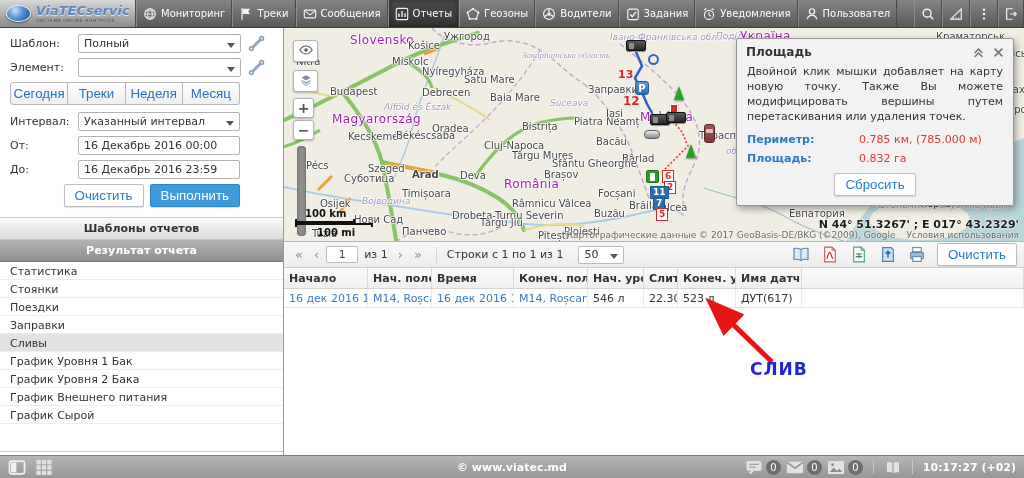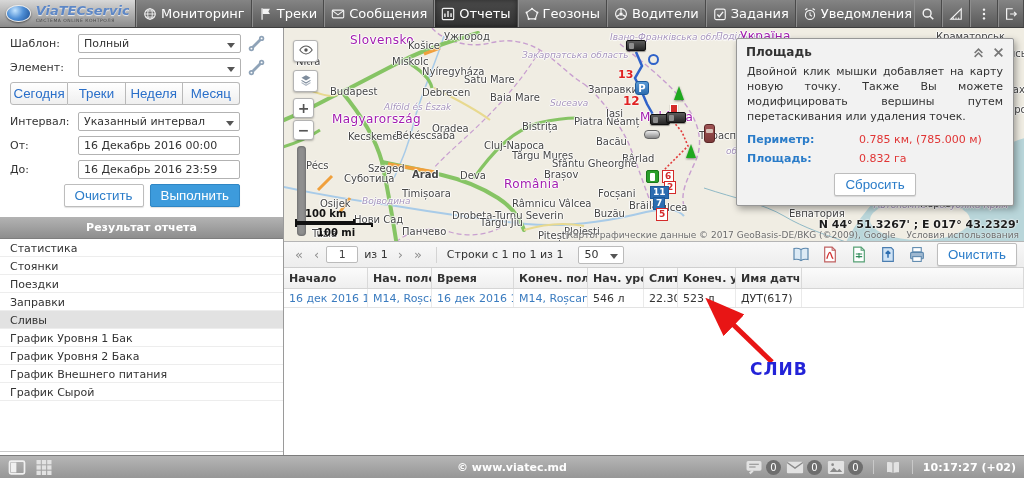--- a/index.html
+++ b/index.html
@@ -17,21 +17,21 @@
  border:1px solid #ececec;box-shadow:0 1px 2px rgba(0,0,0,.5)}
 .logo-txt{display:flex;flex-direction:column;line-height:1;overflow:hidden}
 .logo-title{font-size:13px;font-weight:bold;font-style:italic;color:#5d87c6;text-shadow:0 1px 1px #eee;white-space:nowrap}
 .logo-sub{font-size:4.5px;color:#474747;letter-spacing:.5px;margin-top:2px;white-space:nowrap}
 .nav{display:flex;flex:1;align-items:stretch;overflow:hidden}
 .nav-item{display:flex;align-items:center;gap:4px;padding:0 6px;color:#fff;cursor:pointer;
  border-left:1px solid #8d8d8d;border-right:1px solid #4a4a4a;white-space:nowrap}
 .nav-item.active{background:linear-gradient(#4a4a4a,#333);box-shadow:inset 0 0 5px rgba(0,0,0,.45)}
 .ic{width:14px;height:14px;display:inline-flex;color:#f3f3f3;flex:0 0 14px}
 .ic svg{width:100%;height:100%}
-.nav-label{font-size:13px}
+.nav-label{font-size:10px}
 .tools{display:flex;align-items:stretch;flex:0 0 auto}
 .tool-btn{width:28px;display:flex;align-items:center;justify-content:center;color:#f3f3f3;
  cursor:pointer;border-left:1px solid #8d8d8d;border-right:1px solid #4a4a4a}
 .tool-btn svg{width:14px;height:14px}
 .tool-btn.exit-button{width:26px}
 
 
 .mid{flex:1;display:flex;min-height:0}
 .sidebar{width:284px;flex:0 0 284px;border-right:1px solid #9a9a9a;background:#fff;
  display:flex;flex-direction:column}
@@ -360,20 +360,21 @@
           <span class="flabel">До:</span>
           <div class="tinput">
             <span>16 Декабрь 2016 23:59</span>
           </div>
         </div>
         <div class="form-actions">
           <button class="btn">Очистить</button>
           <button class="btn primary">Выполнить</button>
         </div>
       </div>
+      <div class="sec-h1">Шаблоны отчетов</div>
       <div class="sec-h2">Результат отчета</div>
       <div class="report-list" id="report-list">
           <div class="report-item">Статистика</div>
           <div class="report-item">Стоянки</div>
           <div class="report-item">Поездки</div>
           <div class="report-item">Заправки</div>
           <div class="report-item selected">Сливы</div>
           <div class="report-item">График Уровня 1 Бак</div>
           <div class="report-item">График Уровня 2 Бака</div>
           <div class="report-item">График Внешнего питания</div>
@@ -468,21 +469,21 @@
             <span class="pl">Площадь:</span>
             <span class="pv">0.832 га</span>
           </div>
           <div class="popup-footer">
             <button class="btn">Сбросить</button>
           </div>
         </div>
       <span class="map-label country" style="left: 66px; top: 5px;">Slovensko</span>
           <span class="map-label city" style="left: 124px; top: 12px;">Košice</span>
           <span class="map-label city" style="left: 160px; top: 3px;">Ужгород</span>
-          <span class="map-label region" style="left: 238px; top: 22px;">Закарпатська область</span>
+          <span class="map-label region" style="left: 238px; top: 22px; font-family: Liberation Serif, serif;">Закарпатська область</span>
           <span class="map-label region" style="left: 326px; top: 4px;">Івано-Франківська область</span>
           <span class="map-label region" style="left: 432px; top: 3px;">Подільський</span>
           <span class="map-label country" style="left: 456px; top: 1px;">Україна</span>
           <span class="map-label city" style="left: 652px; top: 3px;">Краматорськ</span>
           <span class="map-label city" style="left: 700px; top: 20px;">Луганськ</span>
           <span class="map-label city" style="left: 12px; top: 28px;">Nitra</span>
           <span class="map-label city" style="left: 108px; top: 28px;">Miskolc</span>
           <span class="map-label city" style="left: 138px; top: 38px;">Nyíregyháza</span>
           <span class="map-label city" style="left: 180px; top: 46px;">Satu Mare</span>
           <span class="map-label city" style="left: 46px; top: 58px;">Budapest</span>

